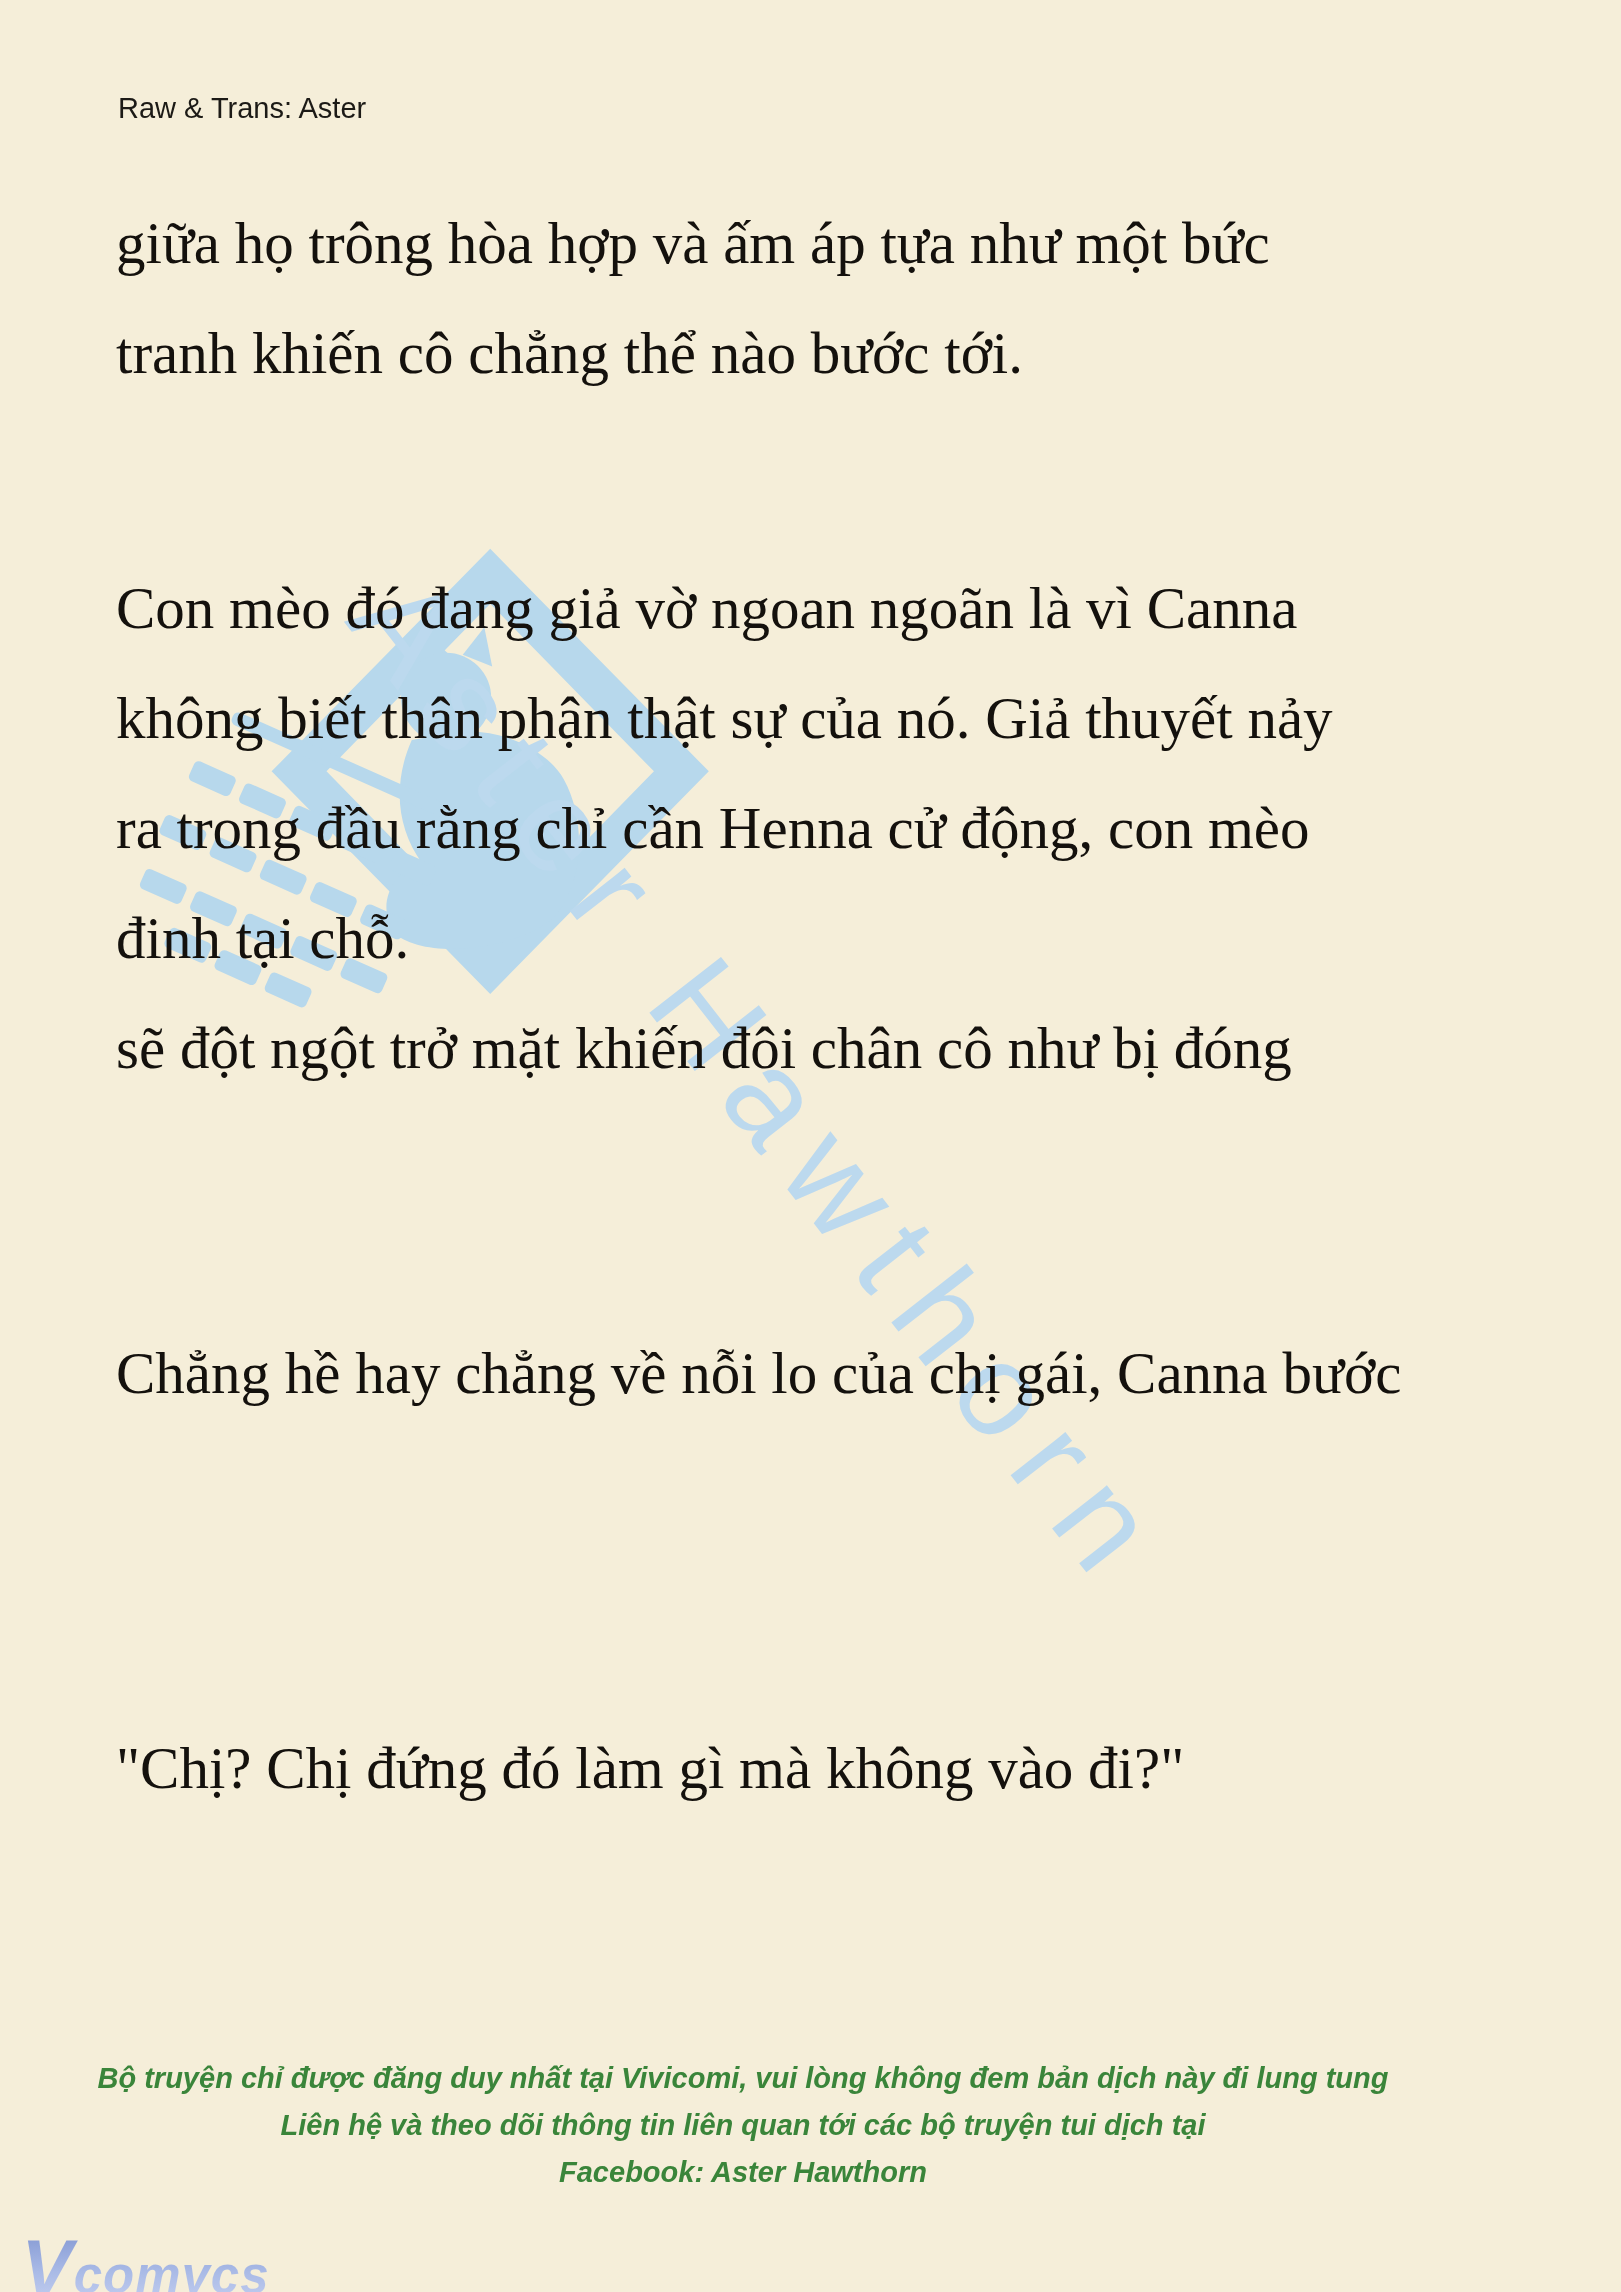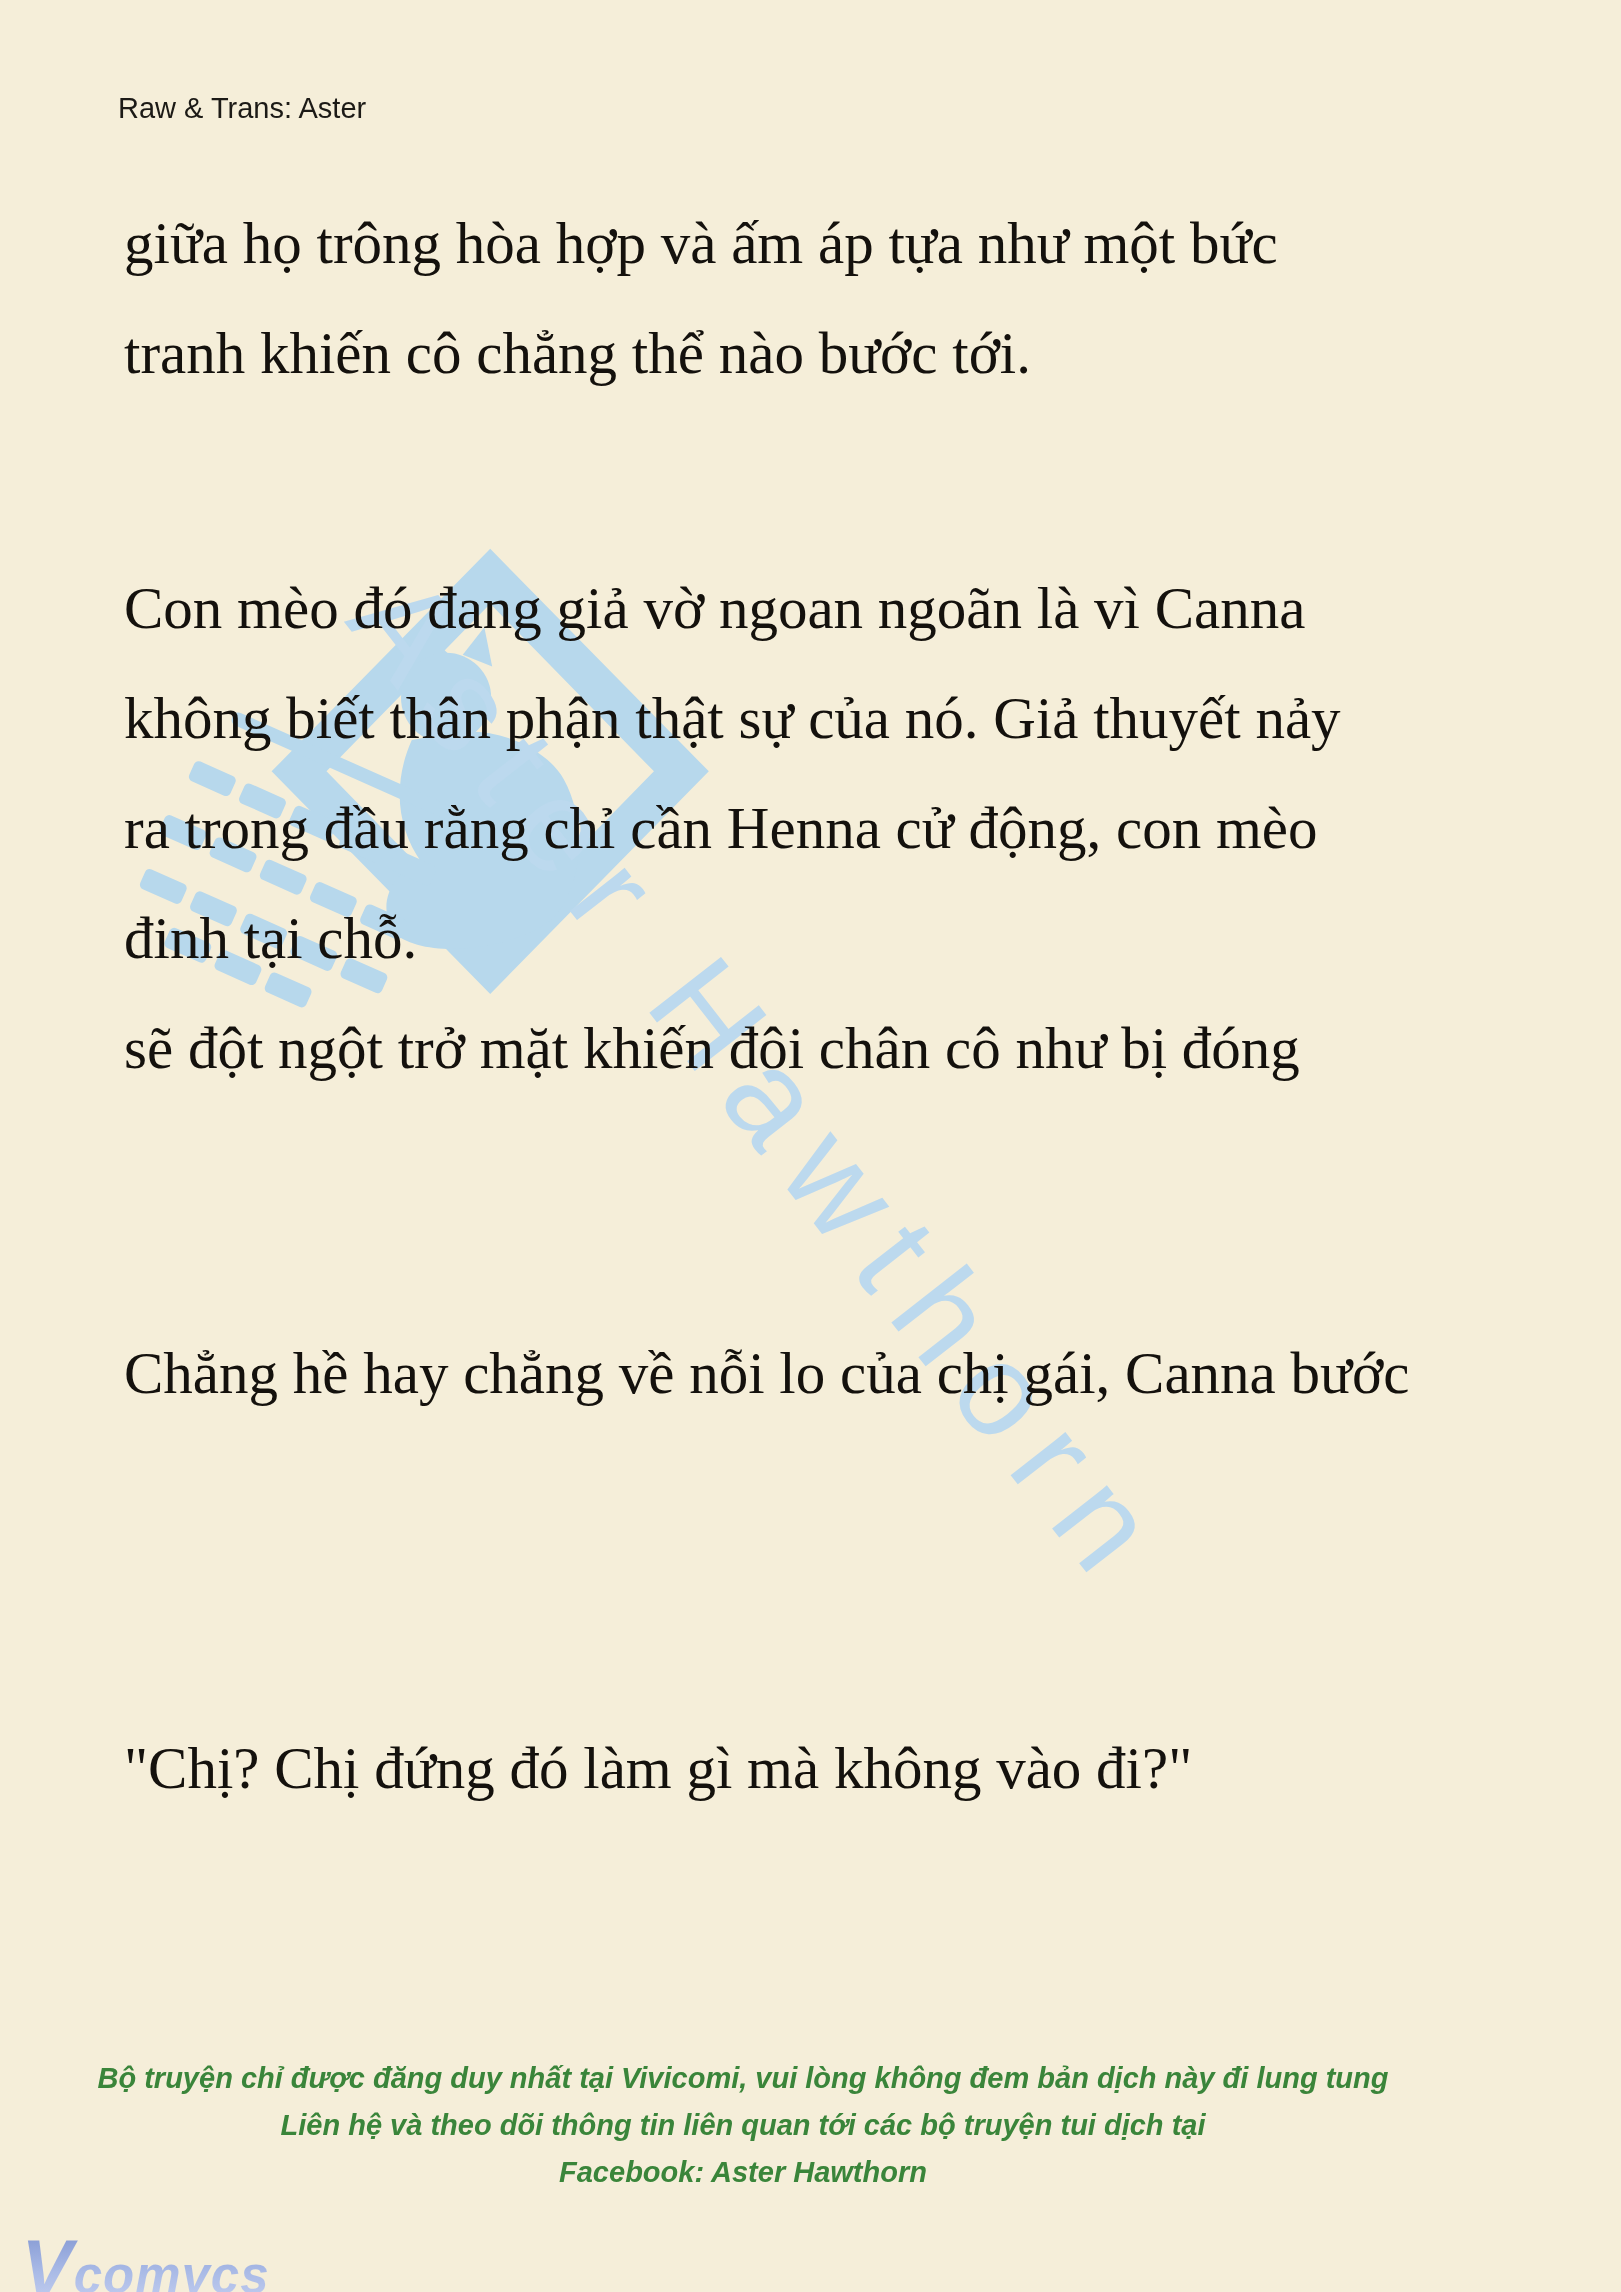--- a/index.html
+++ b/index.html
@@ -24,21 +24,21 @@
     white-space:nowrap;
   }
   
   .txt{position:absolute;z-index:2;}
   .credit{
     left:118px;top:92px;
     font-family:"Liberation Sans", sans-serif;
     font-size:29px;color:#1c1a16;
   }
   .para{left:116px;font-size:59px;line-height:110px;color:#14110d;}
-  .para .bline{white-space:nowrap;margin-left:8px;}
+  .para .bline{white-space:nowrap;}
   .p1{top:188px;}
   .p2{top:553px;}
   .p3{top:1318px;}
   .p4{top:1713px;}
   .footer{
     left:0;top:2055px;width:1486px;
     text-align:center;
     font-family:"Liberation Sans", sans-serif;
     font-style:italic;font-weight:bold;
     font-size:29px;line-height:47px;

